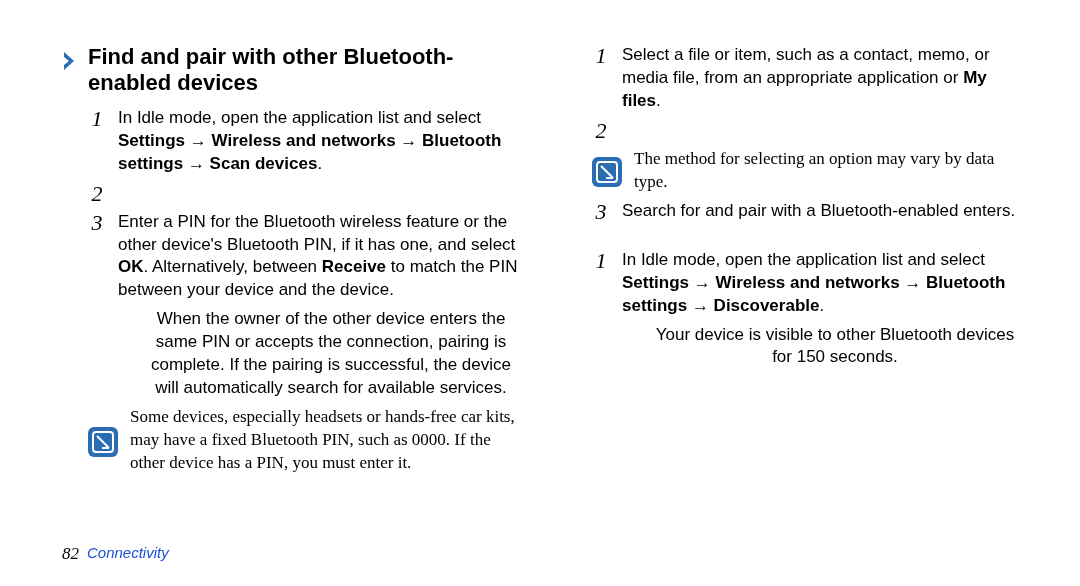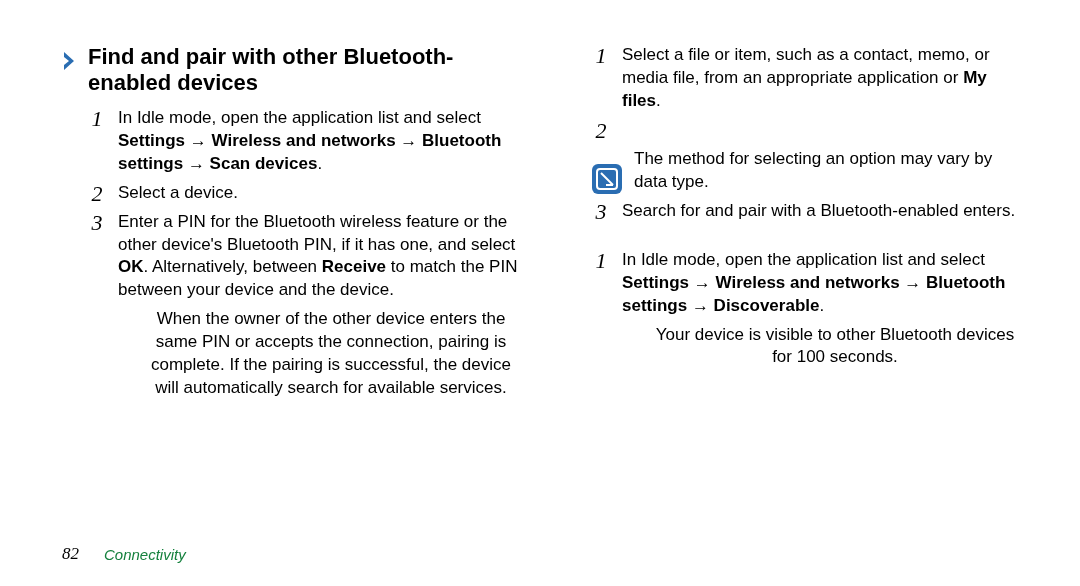--- a/index.html
+++ b/index.html
@@ -66,57 +66,58 @@
   .step-body b { font-weight: 700; }
   .indent-body {
     margin-left: 56px;
     font-size: 17px;
     line-height: 1.35;
     margin-bottom: 6px;
     text-align: center;
   }
   .note-row {
     display: flex;
-    align-items: flex-end;
+    align-items: center;
     gap: 12px;
     margin-left: 26px;
     margin-bottom: 6px;
+    font-family: Liberation Serif, serif;
   }
   .note-icon {
     width: 30px;
     height: 30px;
     border-radius: 6px;
     background: #2a6db2;
     flex: 0 0 auto;
     display: flex;
     align-items: center;
     justify-content: center;
     margin-top: 2px;
   }
   .note-icon svg { display: block; }
   .note-body {
     font-size: 17px;
     line-height: 1.35;
   }
   .footer {
     display: flex;
-    align-items: center;
-    gap: 25px;
+    align-items: flex-start;
+    gap: 8px;
     margin-top: 4px;
   }
   .footer-num {
     font-style: italic;
     font-size: 17px;
     font-family: Georgia, "Times New Roman", serif;
     color: #000;
   }
   .footer-label {
     font-style: italic;
     font-size: 15px;
-    color: #15803d;
+    color: #1d4ed8;
   }
 </style>
 </head>
 <body>
 
 <div class="page">
   <div class="columns">
 
     <div class="col">
       <div class="section">
@@ -132,33 +133,42 @@
 
           <div class="step">
             <span class="step-num">1</span>
             <span class="step-body">
               <span>In Idle mode, open the application list and select </span><b>Settings → Wireless and networks → Bluetooth settings → Scan devices</b><span>.</span>
             </span>
           </div>
 
           <div class="step">
             <span class="step-num">2</span>
-            <span class="step-body">Select a device.</span>
           </div>
 
           <div class="step">
             <span class="step-num">3</span>
             <span class="step-body">
               <span>Enter a PIN for the Bluetooth wireless feature or the other device's Bluetooth PIN, if it has one, and select </span><b>OK</b><span>. Alternatively, between </span><b>Receive</b><span> to match the PIN between your device and the device.</span>
             </span>
           </div>
 
           <div class="indent-body">When the owner of the other device enters the same PIN or accepts the connection, pairing is complete. If the pairing is successful, the device will automatically search for available services.</div>
         </div>
 
+        <div class="note-row">
+          <span class="note-icon">
+            <svg width="22" height="22" viewBox="0 0 22 22">
+              <rect x="1" y="1" width="20" height="20" rx="3" fill="none" stroke="#fff" stroke-width="2"></rect>
+              <line x1="5" y1="5" x2="17" y2="17" stroke="#fff" stroke-width="2"></line>
+              <line x1="10" y1="17" x2="17" y2="17" stroke="#fff" stroke-width="2"></line>
+            </svg>
+          </span>
+          <span class="note-body">Some devices, especially headsets or hands-free car kits, may have a fixed Bluetooth PIN, such as 0000. If the other device has a PIN, you must enter it.</span>
+        </div>
       </div>
     </div>
 
     <div class="col">
 
       <div class="section">
         <div class="steps">
 
           <div class="step">
             <span class="step-num">1</span>
@@ -192,21 +202,21 @@
       </div>
 
       <div class="section" style="margin-top:10px;">
         <div class="steps">
           <div class="step">
             <span class="step-num">1</span>
             <span class="step-body">
               <span>In Idle mode, open the application list and select </span><b>Settings → Wireless and networks → Bluetooth settings → Discoverable</b><span>.</span>
             </span>
           </div>
-          <div class="indent-body">Your device is visible to other Bluetooth devices for 100 seconds.</div>
+          <div class="indent-body">Your device is visible to other Bluetooth devices for 150 seconds.</div>
         </div>
       </div>
 
     </div>
   </div>
 
   <div class="footer">
     <span class="footer-num">82</span>
     <span class="footer-label">Connectivity</span>
   </div>

